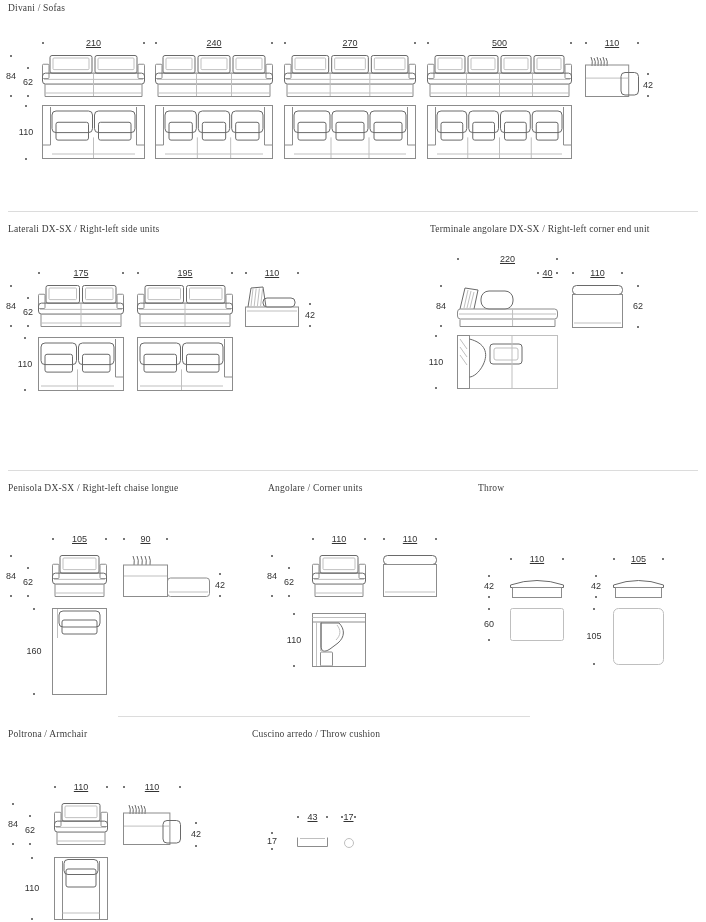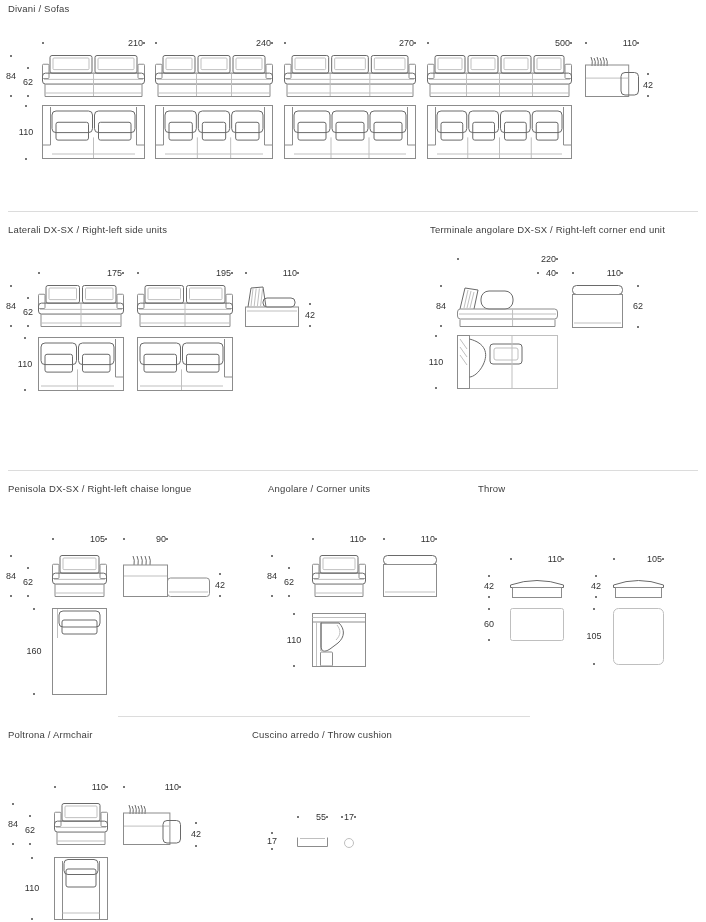--- a/index.html
+++ b/index.html
@@ -1,23 +1,23 @@
 <!DOCTYPE html>
 <html><head>
 <meta charset="utf-8">
 <style>
   html,body{margin:0;padding:0;background:#fff;}
   .page{position:relative;width:706px;height:922px;background:#ffffff;overflow:hidden;
         font-family:"Liberation Sans",sans-serif;}
-  .sec-title{position:absolute;font-size:9.5px;color:#3c3c3c;white-space:nowrap;letter-spacing:.2px;}
+  .sec-title{position:absolute;font-size:9.5px;color:#3c3c3c;white-space:nowrap;letter-spacing:.2px;font-family:Liberation Serif, serif;}
   .rule{position:absolute;height:1px;background:#dcdcdc;}
   .fig{position:absolute;}
   .fig svg{display:block;overflow:visible;}
   .hdim{position:absolute;height:12px;display:flex;align-items:center;font-size:9px;color:#333;}
-  .hdim .lbl{flex:1;text-align:right;line-height:12px;}
+  .hdim .lbl{flex:1;text-align:center;line-height:12px;text-decoration:underline;}
   .vdim{position:absolute;width:16px;display:flex;flex-direction:column;align-items:center;
         justify-content:space-between;font-size:9px;color:#333;}
   .vdim .lbl{flex:1;display:flex;align-items:center;line-height:9px;}
   .dot{width:2px;height:2px;border-radius:50%;background:#4a4a4a;flex:none;display:inline-block;}
 </style>
 </head>
 <body>
 
 <div class="page">
 
@@ -654,21 +654,21 @@
         <rect x="10" y="2.5" width="34" height="15" rx="4" stroke="#6a6a6a" stroke-width="1" fill="none"></rect>
         <rect x="12" y="12" width="30" height="18" rx="2" stroke="#6a6a6a" stroke-width="1" fill="none"></rect>
         <line x1="8.5" y1="56" x2="45.5" y2="56" stroke="#bfbfbf" stroke-width="1" fill="none"></line>
       </svg>
     </div>
 
   <div class="sec-title" style="left:252px;top:729px">Cuscino arredo / Throw cushion</div>
 
   <div class="hdim" style="left:297px;top:811px;width:31px">
       <i class="dot"></i>
-      <span class="lbl">55</span>
+      <span class="lbl">43</span>
       <i class="dot"></i>
     </div>
   <div class="hdim" style="left:341px;top:811px;width:15px">
       <i class="dot"></i>
       <span class="lbl">17</span>
       <i class="dot"></i>
     </div>
   <div class="vdim" style="left:264px;top:832px;height:18px">
       <i class="dot"></i>
       <span class="lbl">17</span>

